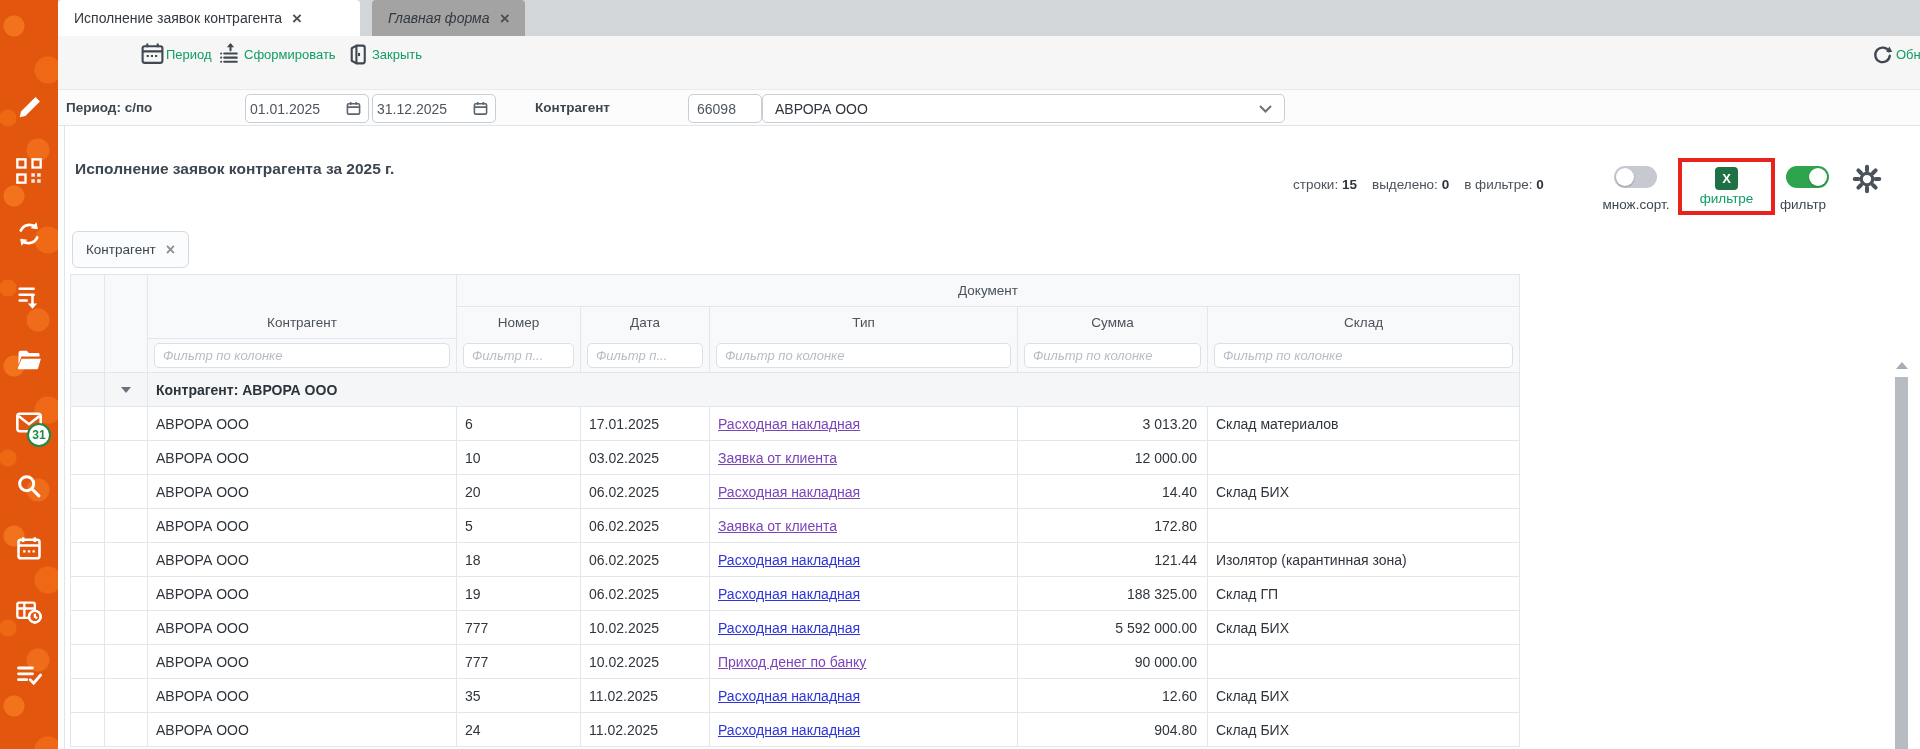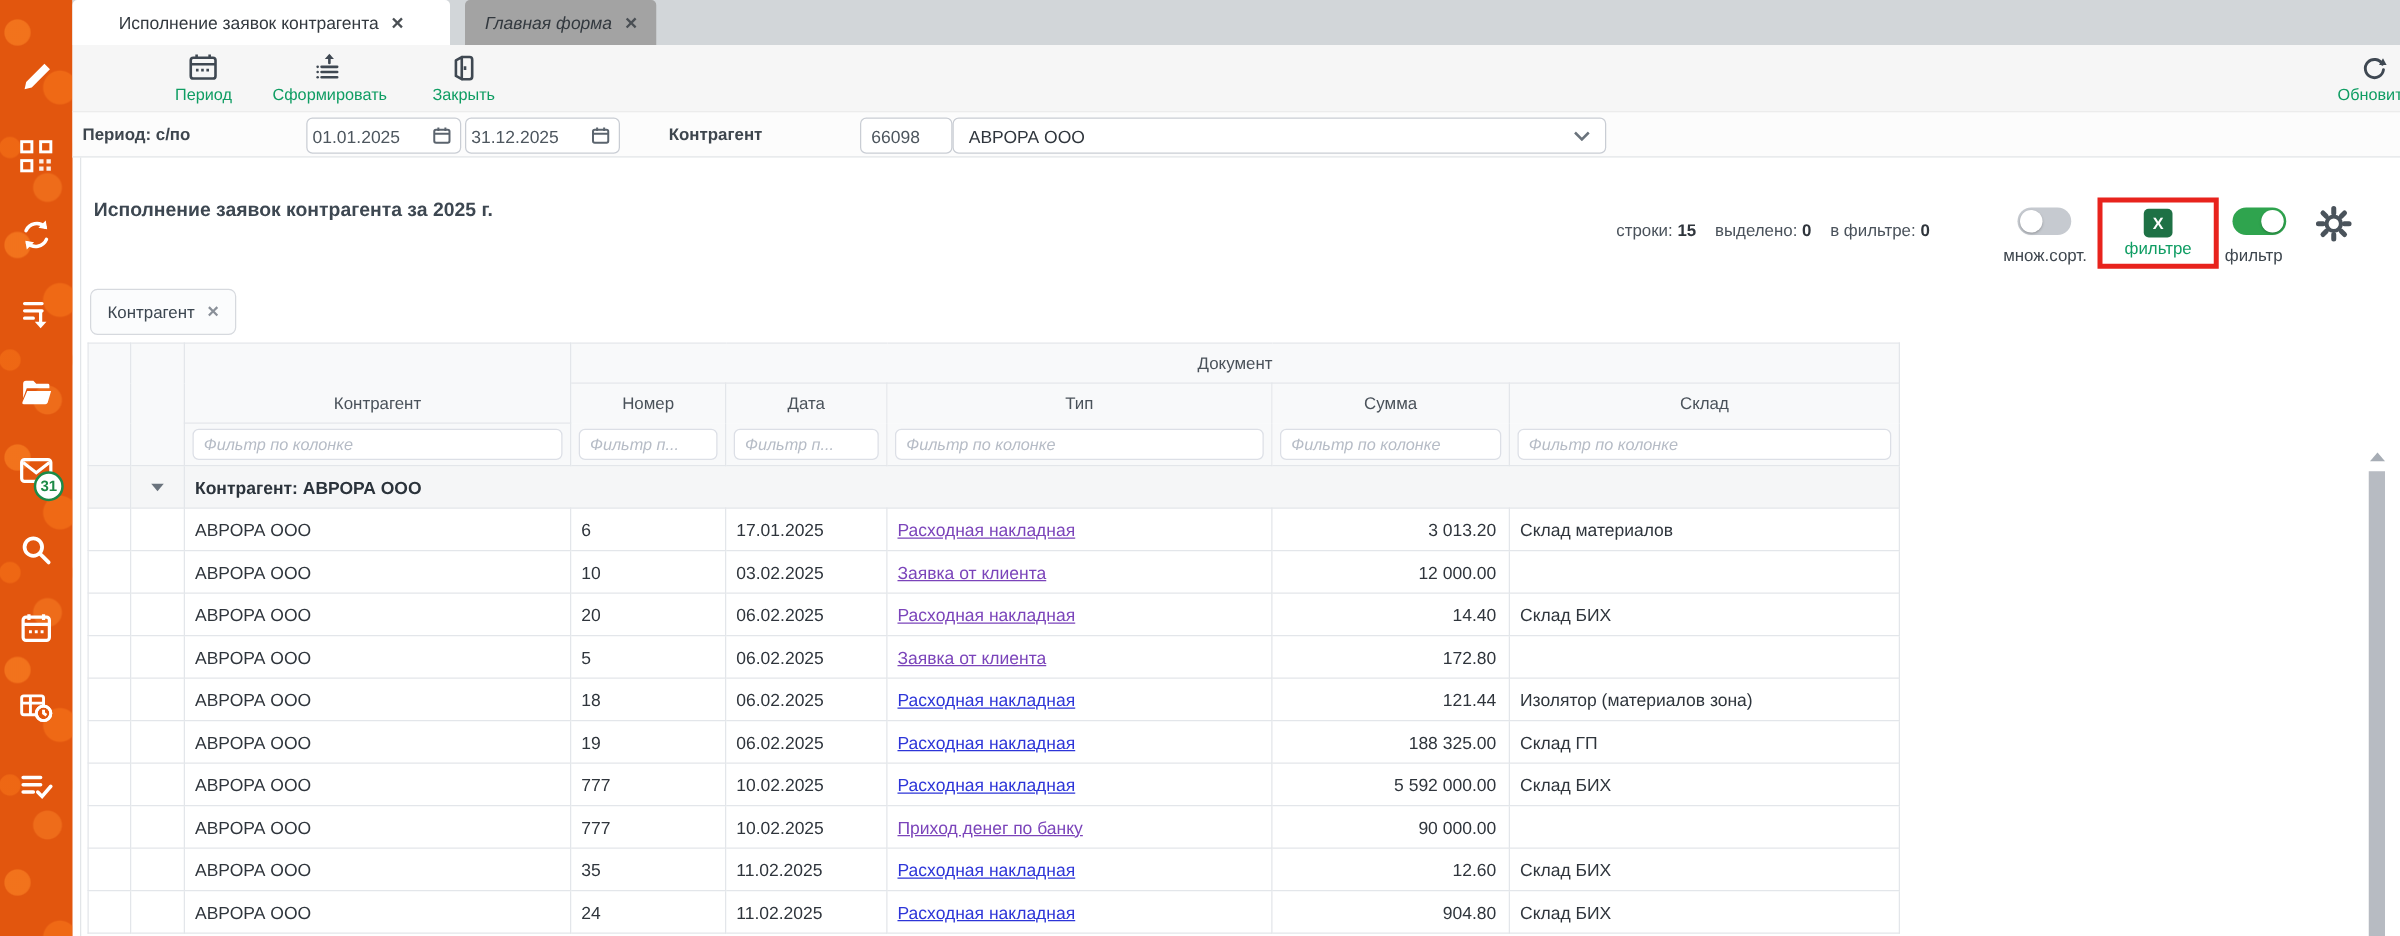--- a/index.html
+++ b/index.html
@@ -11,40 +11,40 @@
   #sidebar {
     position:absolute; left:0; top:0; width:58px; height:749px;
     background-color:#e2560e;
     background-image:
       radial-gradient(circle at 14px 26px, rgba(255,138,40,.55) 10px, transparent 11px),
       radial-gradient(circle at 48px 70px,  rgba(255,128,30,.45) 13px, transparent 14px),
       radial-gradient(circle at 8px 118px,  rgba(250,120,25,.5)  8px,  transparent 9px),
       radial-gradient(circle at 38px 150px, rgba(255,140,45,.4)  11px, transparent 12px);
     background-size:58px 170px;
     display:flex; flex-direction:column; align-items:center;
-    padding-top:48px; gap:35px;
+    padding-top:94px; gap:35px;
   }
   .sb-icon { width:28px; height:28px; color:#fff; position:relative; display:flex; align-items:center; justify-content:center; flex:0 0 auto; cursor:pointer; }
   .sb-icon svg { width:28px; height:28px; }
   .badge {
     position:absolute; right:-8px; bottom:-10px; width:24px; height:24px; border-radius:50%;
     background:#fff; border:2px solid #1d8a47; color:#1d8a47; font-size:12px; font-weight:bold;
     display:flex; align-items:center; justify-content:center;
   }
 
   
   #tabbar { position:absolute; left:58px; top:0; width:1862px; height:36px; background:#d2d6d9; display:flex; }
-  .tab { height:36px; display:flex; align-items:center; gap:10px; padding:0 16px; font-size:14px; color:#33393f; border-radius:4px 4px 0 0; cursor:pointer;justify-content:center; }
+  .tab { height:36px; display:flex; align-items:center; gap:10px; padding:0 16px; font-size:14px; color:#33393f; border-radius:4px 4px 0 0; cursor:pointer; }
   .tab.active { background:#fff; width:302px; }
   .tab.inactive { background:#a3a3a3; margin-left:12px;font-style:italic; }
   .tab-close { font-size:17px; font-weight:bold; color:#4a4f54; line-height:1; cursor:pointer; }
 
   
   #toolbar { position:absolute; left:58px; top:36px; width:1862px; height:54px; background:#f6f6f6; border-bottom:1px solid #e9e9e9; }
-  .tbtn { position:absolute; top:6px; display:flex; flex-direction:column; align-items:center; gap:1px; cursor:pointer; }
+  .tbtn { position:absolute; top:6px; display:flex; flex-direction:row; align-items:center; gap:1px; cursor:pointer; }
   .tbtn svg { width:25px; height:25px; color:#3f4852; }
   .tbtn .tlabel { font-size:13px; color:#0f9d63; white-space:nowrap; }
 
   
   #filterbar { position:absolute; left:58px; top:90px; width:1862px; height:36px; background:#fcfcfc; border-bottom:1px solid #e2e5e8; }
   .flabel { position:absolute; top:10px; font-size:13.5px; font-weight:bold; color:#3e464e; }
   .finput { position:absolute; top:4px; height:29px; border:1px solid #c9cdd4; border-radius:5px; background:#fff; font-size:14px; color:#4d565e; font-family:"Liberation Sans",sans-serif; padding:0 8px; }
   .date-wrap { position:absolute; top:4px; height:29px; border:1px solid #c9cdd4; border-radius:5px; background:#fff; display:flex; align-items:center; padding:0 7px 0 4px; gap:20px; }
   .date-wrap input { border:none; outline:none; width:76px; font-size:14px; color:#4d565e; font-family:"Liberation Sans",sans-serif; background:transparent; }
   .cal-sm { width:15px; height:15px; color:#5b646e; cursor:pointer; }
@@ -367,21 +367,21 @@
     <td></td>
   </tr>
           <tr class="data-row">
     <td></td>
     <td></td>
     <td>АВРОРА ООО</td>
     <td>18</td>
     <td>06.02.2025</td>
     <td><a href="#" class="doclink">Расходная накладная</a></td>
     <td class="c-sum">121.44</td>
-    <td>Изолятор (материалов зона)</td>
+    <td>Изолятор (карантинная зона)</td>
   </tr>
           <tr class="data-row">
     <td></td>
     <td></td>
     <td>АВРОРА ООО</td>
     <td>19</td>
     <td>06.02.2025</td>
     <td><a href="#" class="doclink">Расходная накладная</a></td>
     <td class="c-sum">188 325.00</td>
     <td>Склад ГП</td>

